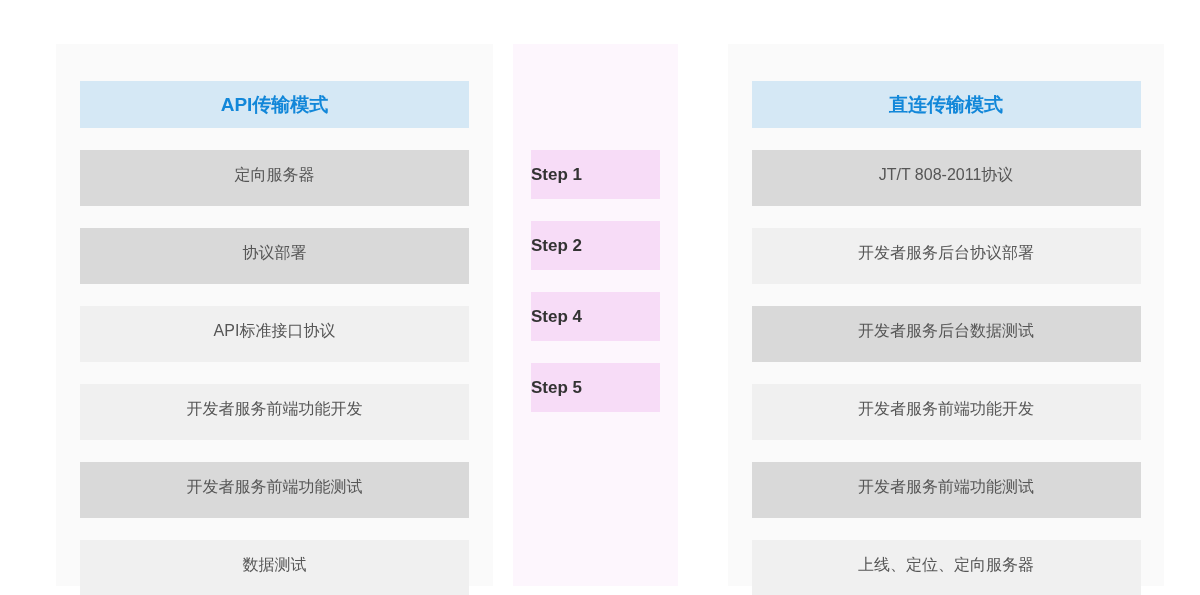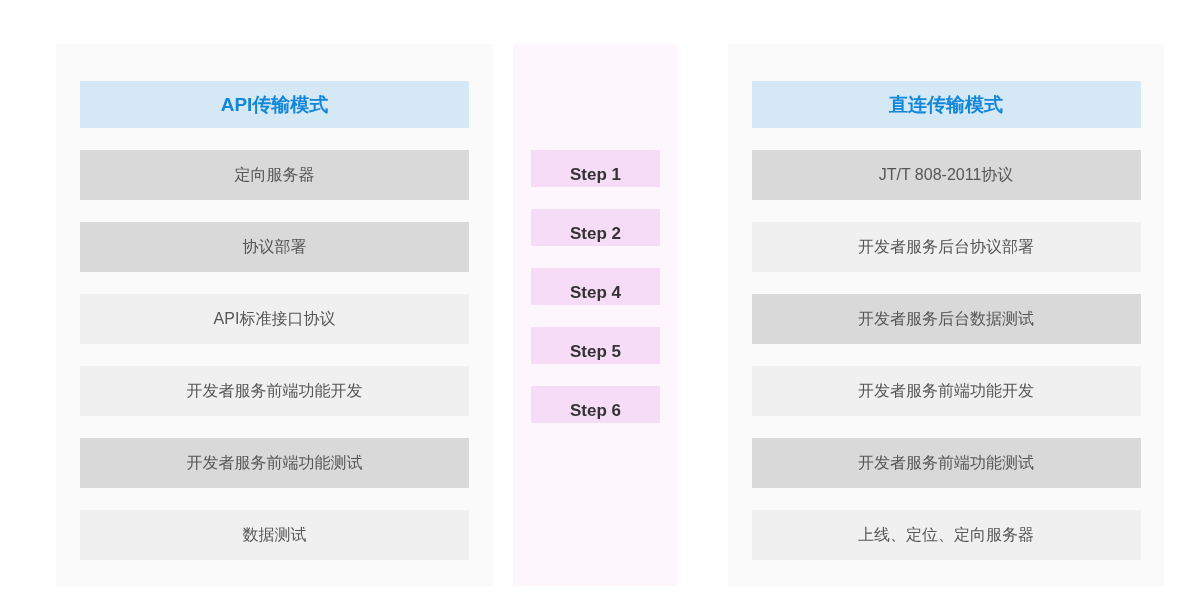--- a/index.html
+++ b/index.html
@@ -35,41 +35,41 @@
     background: #d5e8f5;
     color: #1287d9;
     font-size: 19px;
     font-weight: bold;
     line-height: 47px;
     text-align: center;
     flex: none;
   }
   .row {
     width: 389px;
-    height: 50px;
+    height: 56px;
     margin-top: 22px;
     line-height: 49px;
     text-align: center;
     font-size: 16px;
     color: #565656;
     flex: none;
   }
   .row.dark  { background: #d9d9d9; }
   .row.light { background: #f0f0f0; }
 
   .step {
     width: 129px;
-    height: 37px;
+    height: 49px;
     margin-top: 22px;
     background: #f7dcf7;
     color: #333333;
     font-size: 17px;
     font-weight: bold;
     line-height: 49px;
-    text-align: center;
+    text-align: left;
     flex: none;
   }
   .step.first { margin-top: 106px; }
 </style>
 </head>
 <body>
 
 <div class="canvas">
 
   <div class="panel panel-left">
@@ -80,21 +80,20 @@
     <div class="row light">开发者服务前端功能开发</div>
     <div class="row dark">开发者服务前端功能测试</div>
     <div class="row light">数据测试</div>
   </div>
 
   <div class="panel panel-mid">
     <div class="step first">Step 1</div>
     <div class="step">Step 2</div>
     <div class="step">Step 4</div>
     <div class="step">Step 5</div>
-    <div class="step">Step 6</div>
   </div>
 
   <div class="panel panel-right">
     <div class="col-header">直连传输模式</div>
     <div class="row dark">JT/T 808-2011协议</div>
     <div class="row light">开发者服务后台协议部署</div>
     <div class="row dark">开发者服务后台数据测试</div>
     <div class="row light">开发者服务前端功能开发</div>
     <div class="row dark">开发者服务前端功能测试</div>
     <div class="row light">上线、定位、定向服务器</div>

